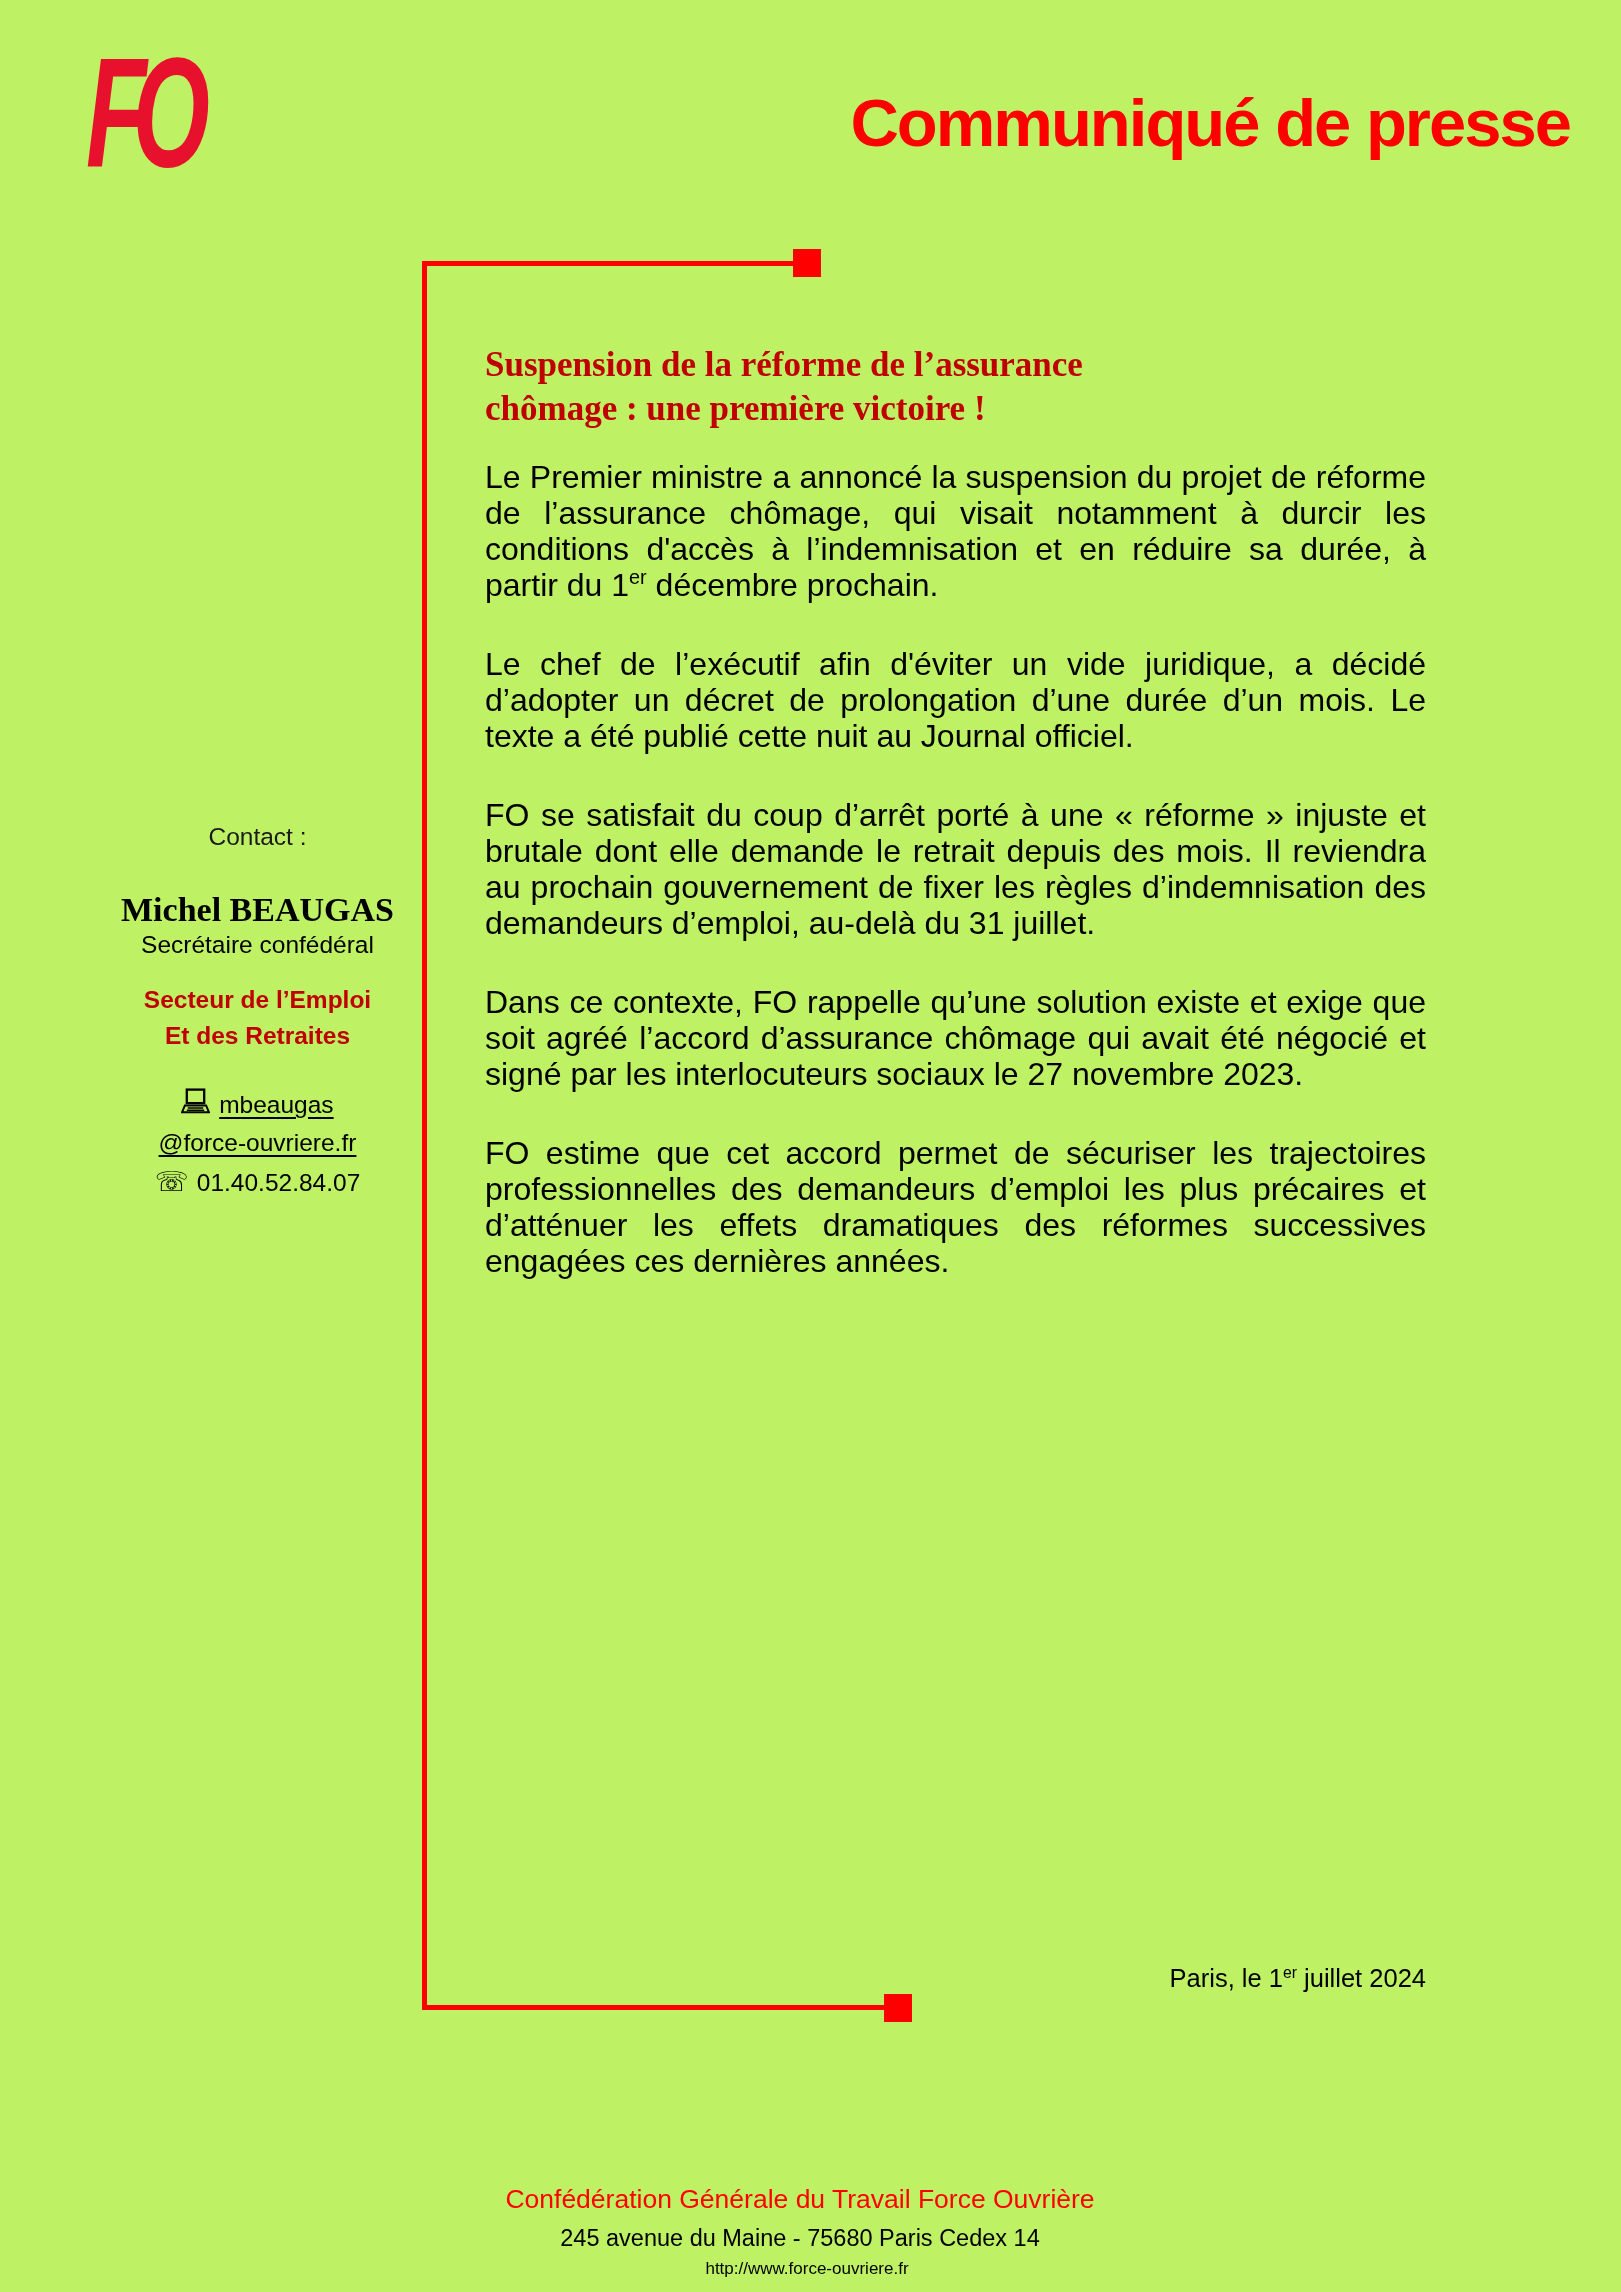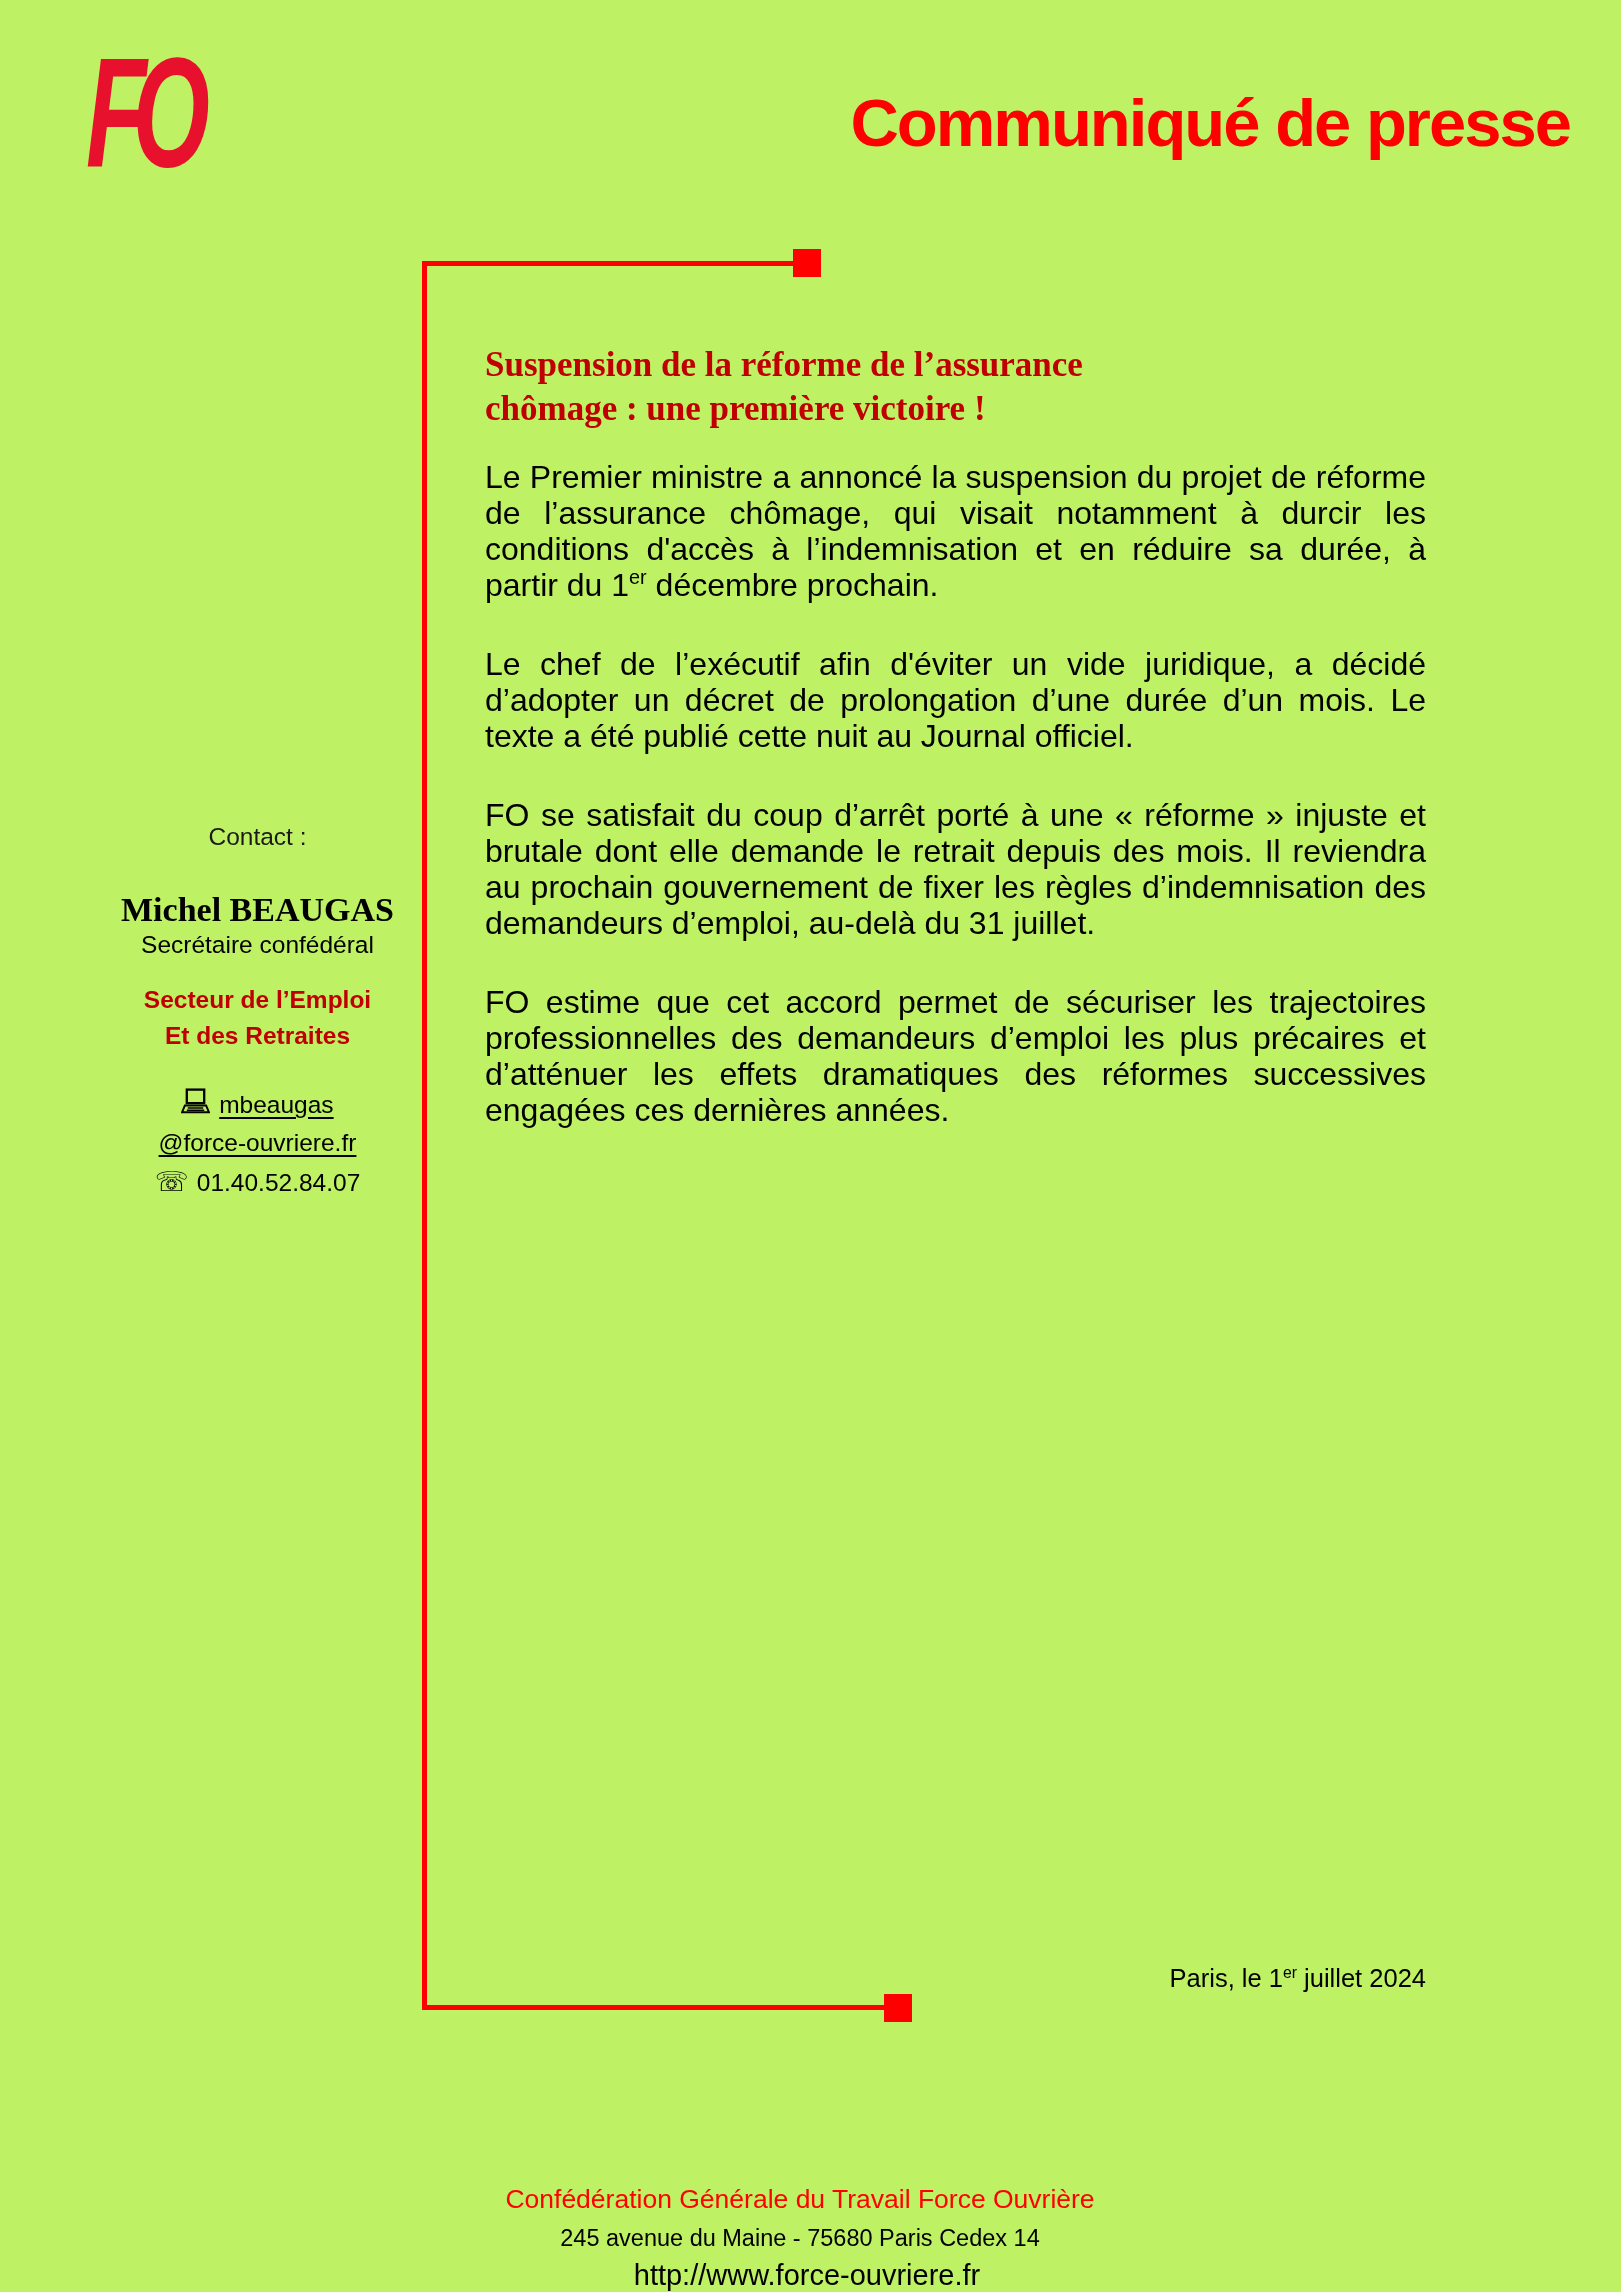--- a/index.html
+++ b/index.html
@@ -62,21 +62,21 @@
 
   .date-line {
     position:absolute; left:485px; top:1964px; width:941px;
     text-align:right; font-size:25.5px;
   }
 
   
   .footer { position:absolute; left:0; width:1600px; text-align:center; }
   .f-org  { top:2184px; color:#ff0000; font-size:26.5px; }
   .f-addr { top:2225px; font-size:23.5px; }
-  .f-url  { top:2259px; font-size:29px;padding-left:14px; }
+  .f-url  { top:2259px; font-size:17px;padding-left:14px; }
 </style>
 </head>
 <body>
 
 <div class="page">
 
   <div class="fo-logo">FO</div>
   <div class="doc-title">Communiqué de presse</div>
 
   <div class="frame-part v-line"></div>
@@ -111,20 +111,21 @@
 
   <div class="heading">
     <span>Suspension de la réforme de l’assurance</span><br>
     <span>chômage : une première victoire !</span>
   </div>
 
   <div class="body-col">
     <p><span>Le Premier ministre a annoncé la suspension du projet de réforme de l’assurance chômage, qui visait notamment à durcir les conditions d'accès à l’indemnisation et en réduire sa durée, à partir du 1</span><sup>er</sup><span> décembre prochain.</span></p>
     <p>Le chef de l’exécutif afin d'éviter un vide juridique, a décidé d’adopter un décret de prolongation d’une durée d’un mois. Le texte a été publié cette nuit au Journal officiel.</p>
     <p>FO se satisfait du coup d’arrêt porté à une « réforme » injuste et brutale dont elle demande le retrait depuis des mois. Il reviendra au prochain gouvernement de fixer les règles d’indemnisation des demandeurs d’emploi, au-delà du 31 juillet.</p>
+    <p>Dans ce contexte, FO rappelle qu’une solution existe et exige que soit agréé l’accord d’assurance chômage qui avait été négocié et signé par les interlocuteurs sociaux le 27 novembre 2023.</p>
     <p>FO estime que cet accord permet de sécuriser les trajectoires professionnelles des demandeurs d’emploi les plus précaires et d’atténuer les effets dramatiques des réformes successives engagées ces dernières années.</p>
   </div>
 
   <div class="date-line"><span>Paris, le 1</span><sup>er</sup><span> juillet 2024</span></div>
 
   <div class="footer f-org">Confédération Générale du Travail Force Ouvrière</div>
   <div class="footer f-addr">245 avenue du Maine - 75680 Paris Cedex 14</div>
   <div class="footer f-url">http://www.force-ouvriere.fr</div>
 
 </div>

